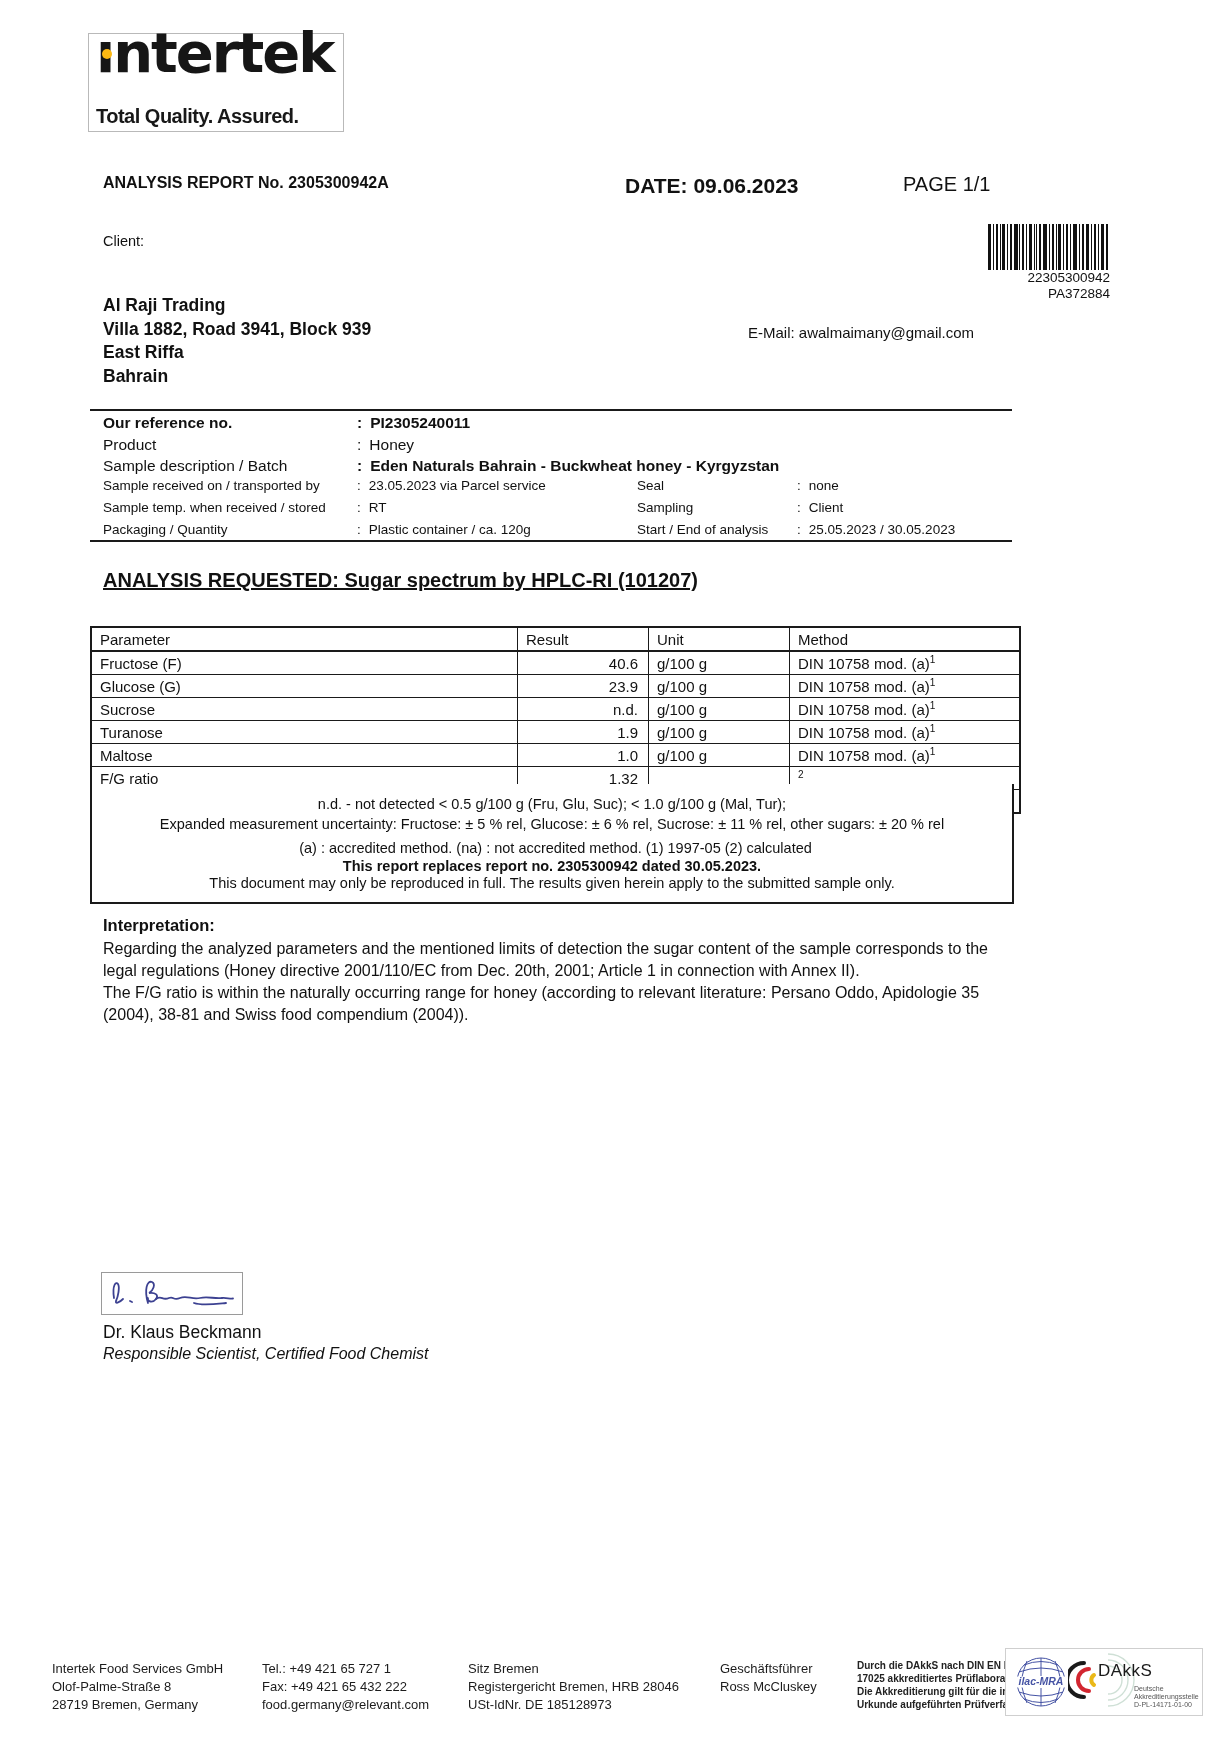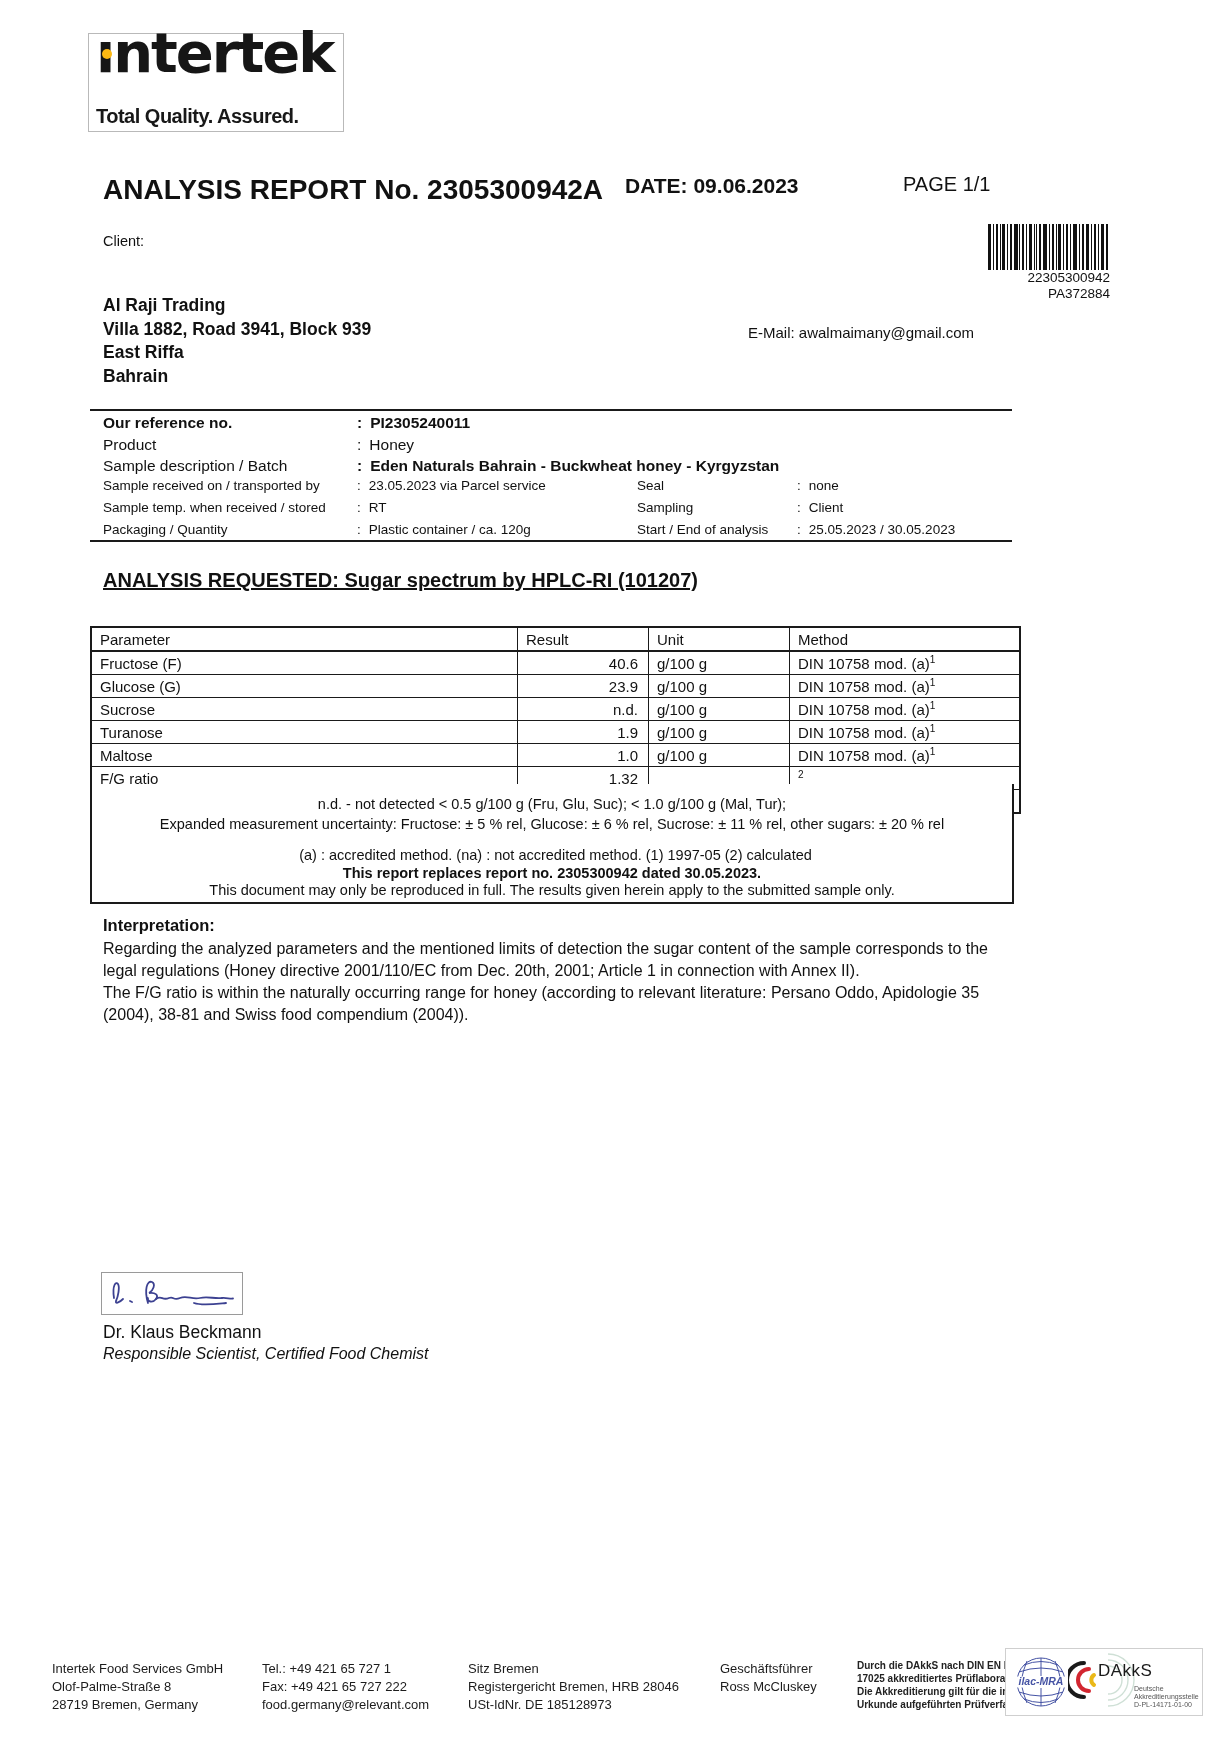--- a/index.html
+++ b/index.html
@@ -8,21 +8,21 @@
   .abs{position:absolute;}
 
   
   .logo-box{left:88px;top:33px;width:254px;height:97px;border:1px solid #b9b9b9;background:#fff;}
   .logo-brand{position:absolute;left:7px;top:-14px;font-size:56px;font-weight:bold;letter-spacing:-2px;color:#161616;
               font-family:"DejaVu Sans",sans-serif;}
   .logo-dot{position:absolute;left:13px;top:15px;width:10px;height:10px;border-radius:50%;background:#fdb913;}
   .logo-tagline{position:absolute;left:7px;bottom:3px;font-size:20px;font-weight:bold;letter-spacing:-0.5px;color:#181818;}
 
   
-  .report-title{left:103px;top:174px;font-size:28px;font-weight:bold;}
+  .report-title{left:103px;top:174px;font-size:16px;font-weight:bold;}
   .report-date{left:625px;top:174px;font-size:21px;font-weight:bold;}
   .page-indicator{left:903px;top:173px;font-size:20px;}
 
   .client-label{left:103px;top:233px;font-size:14.5px;}
   .barcode{left:988px;top:224px;}
   .barcode-nums{left:880px;top:270px;width:230px;text-align:right;font-size:13.5px;line-height:16px;}
   .client-address{left:103px;top:294px;font-size:17.5px;font-weight:bold;line-height:23.5px;}
   .client-email{left:748px;top:324px;font-size:15px;}
 
   .rule{left:90px;width:922px;border-top:2px solid #1a1a1a;height:0;}
@@ -49,21 +49,21 @@
   .results-table thead th{border-bottom:2px solid #1a1a1a;}
   .col-param{width:409px;} .col-result{width:114px;} .col-unit{width:124px;} .col-method{width:213px;}
   td.result{text-align:right;padding-right:10px;}
   sup{font-size:10px;}
 
   .notes-box{left:90px;width:920px;border:2px solid #1a1a1a;border-top:none;text-align:center;
              font-size:14.5px;line-height:20px;background:#fff;}
   .notes-box1{top:784px;height:56px;padding-top:0;}
   .notes-box1 .l1{margin-top:10px;}
   .notes-box2{top:840px;height:62px;line-height:17.5px;}
-  .notes-box2 .l1{margin-top:7px;padding-left:7px;}
+  .notes-box2 .l1{padding-left:7px;}
 
   .interp-heading{left:103px;top:916px;font-size:16.5px;font-weight:bold;}
   .interp-body{left:103px;top:938px;width:910px;font-size:16px;line-height:22px;}
   .interp-body p{margin:0;}
 
   .signature-box{left:101px;top:1272px;width:140px;height:41px;border:1px solid #9a9a9a;}
   .signatory-name{left:103px;top:1322px;font-size:17.5px;}
   .signatory-title{left:103px;top:1345px;font-size:16px;font-style:italic;}
 
   
@@ -263,21 +263,21 @@
   <div class="abs signatory-name">Dr. Klaus Beckmann</div>
   <div class="abs signatory-title">Responsible Scientist, Certified Food Chemist</div>
 
   <div class="fcol fc1">
     <div>Intertek Food Services GmbH</div>
     <div>Olof-Palme-Straße 8</div>
     <div>28719 Bremen, Germany</div>
   </div>
   <div class="fcol fc2">
     <div>Tel.: +49 421 65 727 1</div>
-    <div>Fax: +49 421 65 727 222</div>
+    <div>Fax: +49 421 65 432 222</div>
     <div>food.germany@relevant.com</div>
   </div>
   <div class="fcol fc3">
     <div>Sitz Bremen</div>
     <div>Registergericht Bremen, HRB 28046</div>
     <div>USt-IdNr. DE 185128973</div>
   </div>
   <div class="fcol fc4">
     <div>Geschäftsführer</div>
     <div>Ross McCluskey</div>

